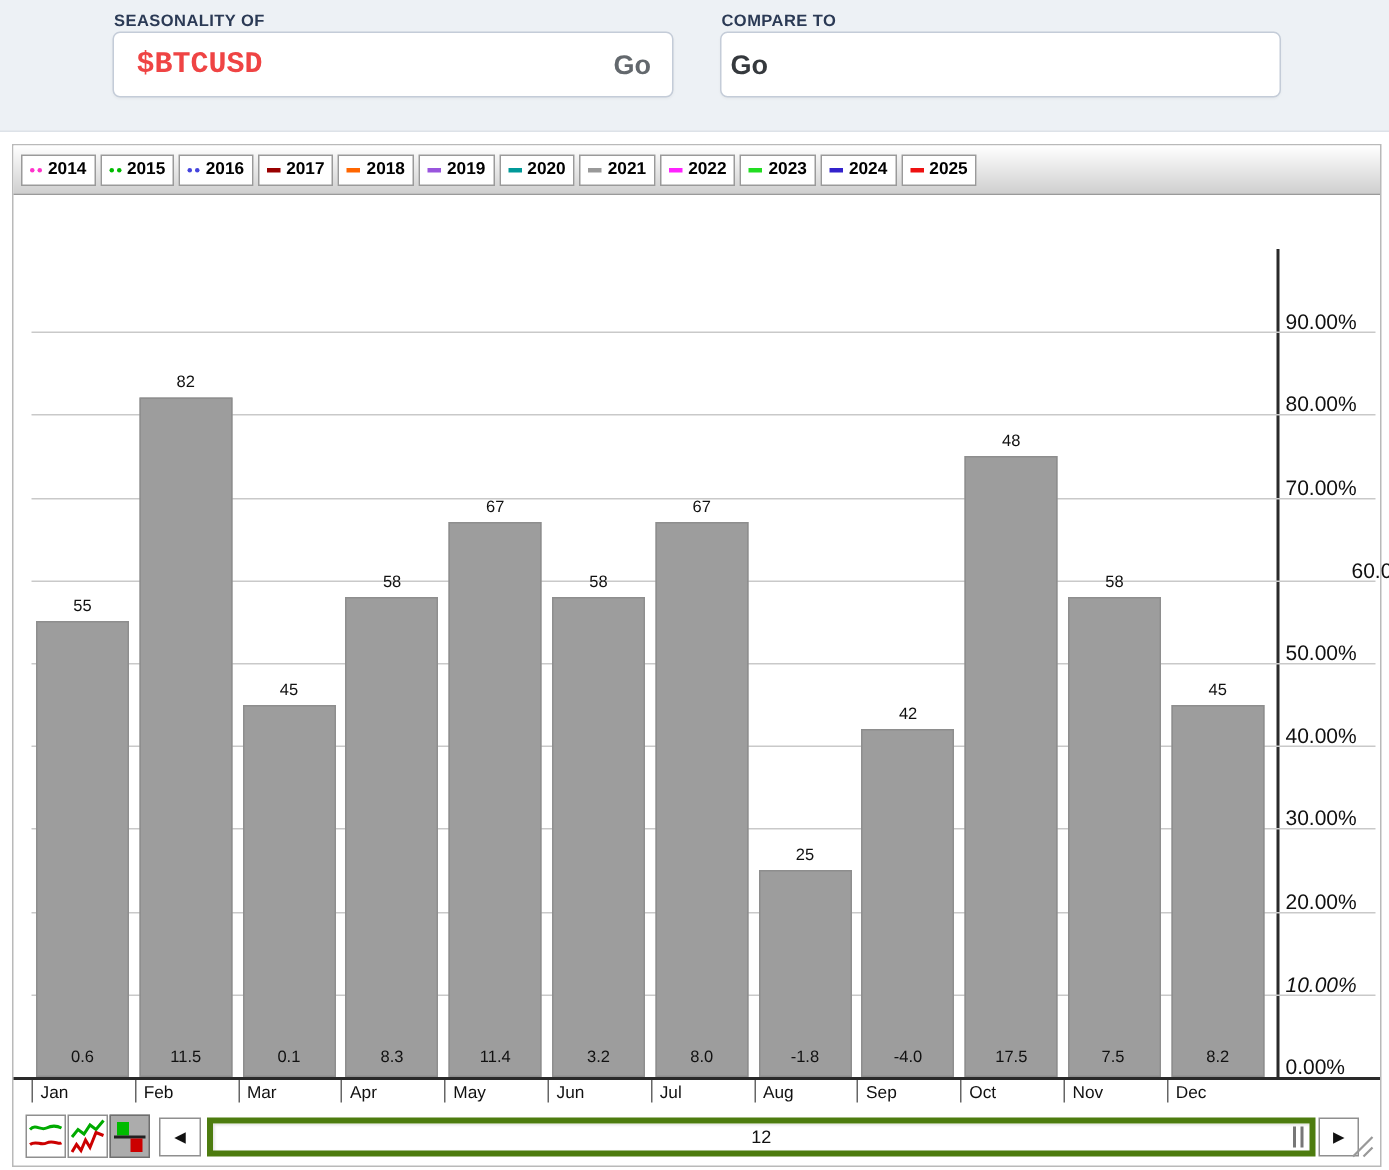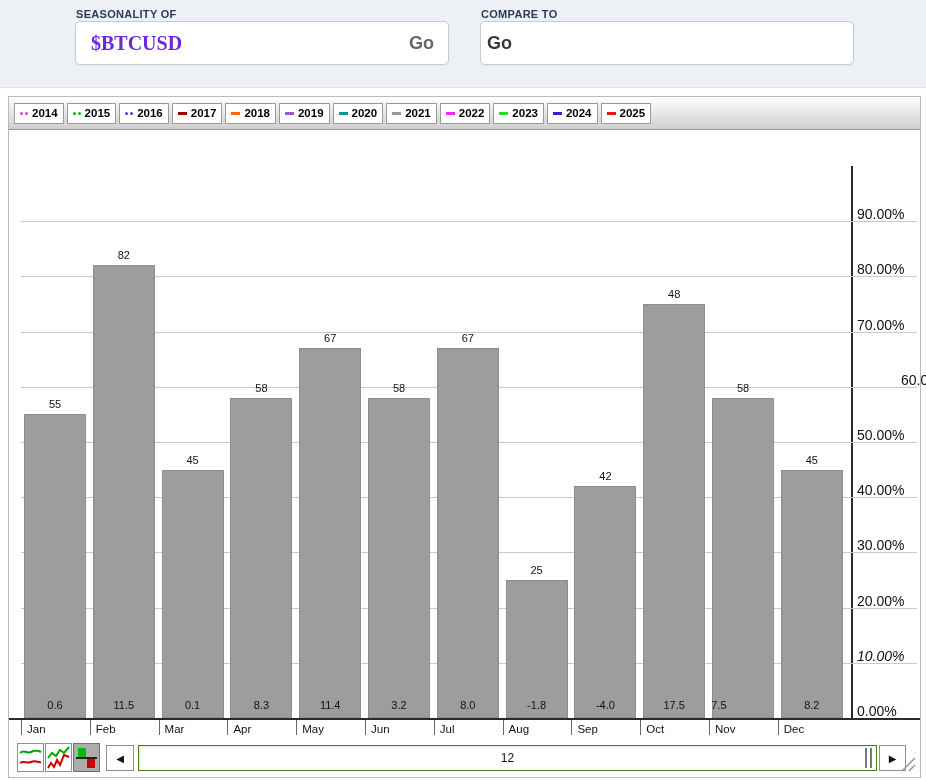--- a/index.html
+++ b/index.html
@@ -13,21 +13,21 @@
   .form-label { position:absolute; top:8px; font-size:11px; font-weight:bold;
                 color:#2b3a55; letter-spacing:.3px; }
   .lbl-seas { left:76px; }
   .lbl-comp { left:481px; }
   .sym-box { position:absolute; top:21px; height:44px; width:374px; background:#fff;
              border:1px solid #c4ccd8; border-radius:5px; display:flex; align-items:center;
              box-shadow:0 1px 2px rgba(0,0,0,.04); }
   .box-seas { left:75px; }
   .box-comp { left:480px; }
   .sym-input { flex:1; border:none; outline:none; background:transparent; padding-left:15px;
-               font-family:Liberation Serif, serif; font-size:20px; font-weight:bold; color:#6d28d9; min-width:0; }
+               font-family:Liberation Mono, monospace; font-size:20px; font-weight:bold; color:#ef4444; min-width:0; }
   .cmp-input { flex:1; border:none; outline:none; background:transparent; padding-left:15px;
                font-family:inherit; font-size:19px; font-weight:normal; color:#202124; min-width:0; }
   .cmp-input::placeholder { color:#9aa0a6; opacity:1; }
   .go-btn { border:none; background:none; font-family:inherit; font-size:18px; font-weight:600;
             padding:0 14px 0 6px; cursor:pointer; }
   .go-gray { color:#63686d; }
   .go-dark { color:#35393d; }
 
   
   .chart-container { position:absolute; left:8px; top:96px; width:913px; height:682px;
@@ -60,21 +60,21 @@
 
   
   .toolbar { position:absolute; left:0; top:644px; right:0; height:36px; }
   .icon-btn { position:absolute; top:2px; width:27px; height:29px; background:#fff;
               border:1px solid #8f8f8f; padding:1px; cursor:pointer; }
   .icon-btn.pressed { background:#acacac; border:1px solid #6f6f6f; }
   .scroll-btn { position:absolute; top:4px; width:28px; height:26px; background:#fff;
                 border:1px solid #8f8f8f; font-size:10px; color:#111; cursor:pointer;
                 display:flex; align-items:center; justify-content:center; font-family:inherit; }
   .track { position:absolute; left:129px; top:4px; width:739px; height:26px; background:#fff;
-           border:1px solid #4d7c0f; box-shadow:inset 1px 1px 2px rgba(0,0,0,.12);
+           border:4px solid #4d7c0f; box-shadow:inset 1px 1px 2px rgba(0,0,0,.12);
            display:flex; align-items:center; justify-content:center; font-size:12px; color:#111;
            cursor:pointer; }
   .handle { position:absolute; right:4px; top:2px; bottom:2px; width:7px;
             border-left:2px solid #777; border-right:2px solid #777; cursor:ew-resize; }
   .grip { position:absolute; right:4px; bottom:5px; width:15px; height:15px; cursor:nwse-resize; }
 </style>
 </head>
 <body>
 
 <div class="page">
@@ -161,21 +161,21 @@
         <div class="avg-label" style="left: 565.4px;">-4.0</div>
         <div class="month-tick" style="left: 562.4px;"></div>
         <div class="month-label" style="left: 568.4px;">Sep</div>
         <div class="bar" style="left: 634.2px; top: 207px; height: 414px;"></div>
         <div class="bar-value" style="left: 631.2px; top: 191px;">48</div>
         <div class="avg-label" style="left: 634.2px;">17.5</div>
         <div class="month-tick" style="left: 631.2px;"></div>
         <div class="month-label" style="left: 637.2px;">Oct</div>
         <div class="bar" style="left: 703px; top: 300.84px; height: 320.16px;"></div>
         <div class="bar-value" style="left: 700px; top: 284.84px;">58</div>
-        <div class="avg-label" style="left: 679px;">7.5</div>
+        <div class="avg-label" style="left: 702px;">7.5</div>
         <div class="month-tick" style="left: 700px;"></div>
         <div class="month-label" style="left: 706px;">Nov</div>
         <div class="bar" style="left: 771.8px; top: 372.6px; height: 248.4px;"></div>
         <div class="bar-value" style="left: 768.8px; top: 356.6px;">45</div>
         <div class="avg-label" style="left: 771.8px;">8.2</div>
         <div class="month-tick" style="left: 768.8px;"></div>
         <div class="month-label" style="left: 774.8px;">Dec</div>
       </div>
 
     <div class="legend-bar" id="legendBar">

